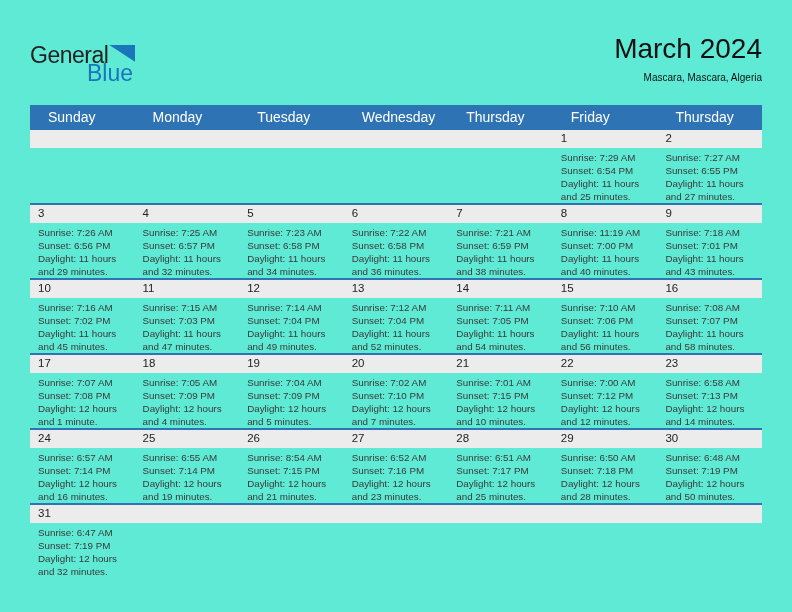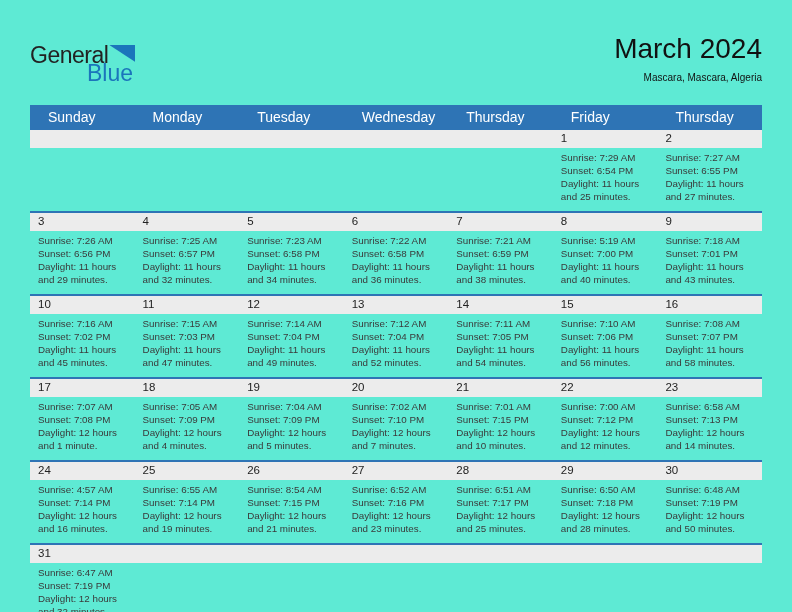--- a/index.html
+++ b/index.html
@@ -57,21 +57,21 @@
   tr.week.last td { border-bottom: none; }
   .band {
     background: var(--band-gray);
     height: 18px;
     padding: 2px 0 0 8px;
     font-size: 11.5px;
     color: #222222;
     line-height: 1.2;
   }
   .cellbody {
-    padding: 3px 2px 8px 8px;
+    padding: 3px 2px 0 8px;
     font-size: 9.8px;
     color: #3a3a3a;
     line-height: 13px;
   }
 </style>
 </head>
 <body>
 
 <div class="page">
 
@@ -183,21 +183,21 @@
             <div class="cellbody">
               <div class="line">Sunrise: 7:21 AM</div>
               <div class="line">Sunset: 6:59 PM</div>
               <div class="line">Daylight: 11 hours</div>
               <div class="line">and 38 minutes.</div>
             </div>
           </td>
           <td>
             <div class="band"><span>8</span></div>
             <div class="cellbody">
-              <div class="line">Sunrise: 5:19 AM</div>
+              <div class="line">Sunrise: 11:19 AM</div>
               <div class="line">Sunset: 7:00 PM</div>
               <div class="line">Daylight: 11 hours</div>
               <div class="line">and 40 minutes.</div>
             </div>
           </td>
           <td>
             <div class="band"><span>9</span></div>
             <div class="cellbody">
               <div class="line">Sunrise: 7:18 AM</div>
               <div class="line">Sunset: 7:01 PM</div>
@@ -333,21 +333,21 @@
               <div class="line">Sunset: 7:13 PM</div>
               <div class="line">Daylight: 12 hours</div>
               <div class="line">and 14 minutes.</div>
             </div>
           </td>
         </tr>
         <tr class="week">
           <td>
             <div class="band"><span>24</span></div>
             <div class="cellbody">
-              <div class="line">Sunrise: 4:57 AM</div>
+              <div class="line">Sunrise: 6:57 AM</div>
               <div class="line">Sunset: 7:14 PM</div>
               <div class="line">Daylight: 12 hours</div>
               <div class="line">and 16 minutes.</div>
             </div>
           </td>
           <td>
             <div class="band"><span>25</span></div>
             <div class="cellbody">
               <div class="line">Sunrise: 6:55 AM</div>
               <div class="line">Sunset: 7:14 PM</div>

